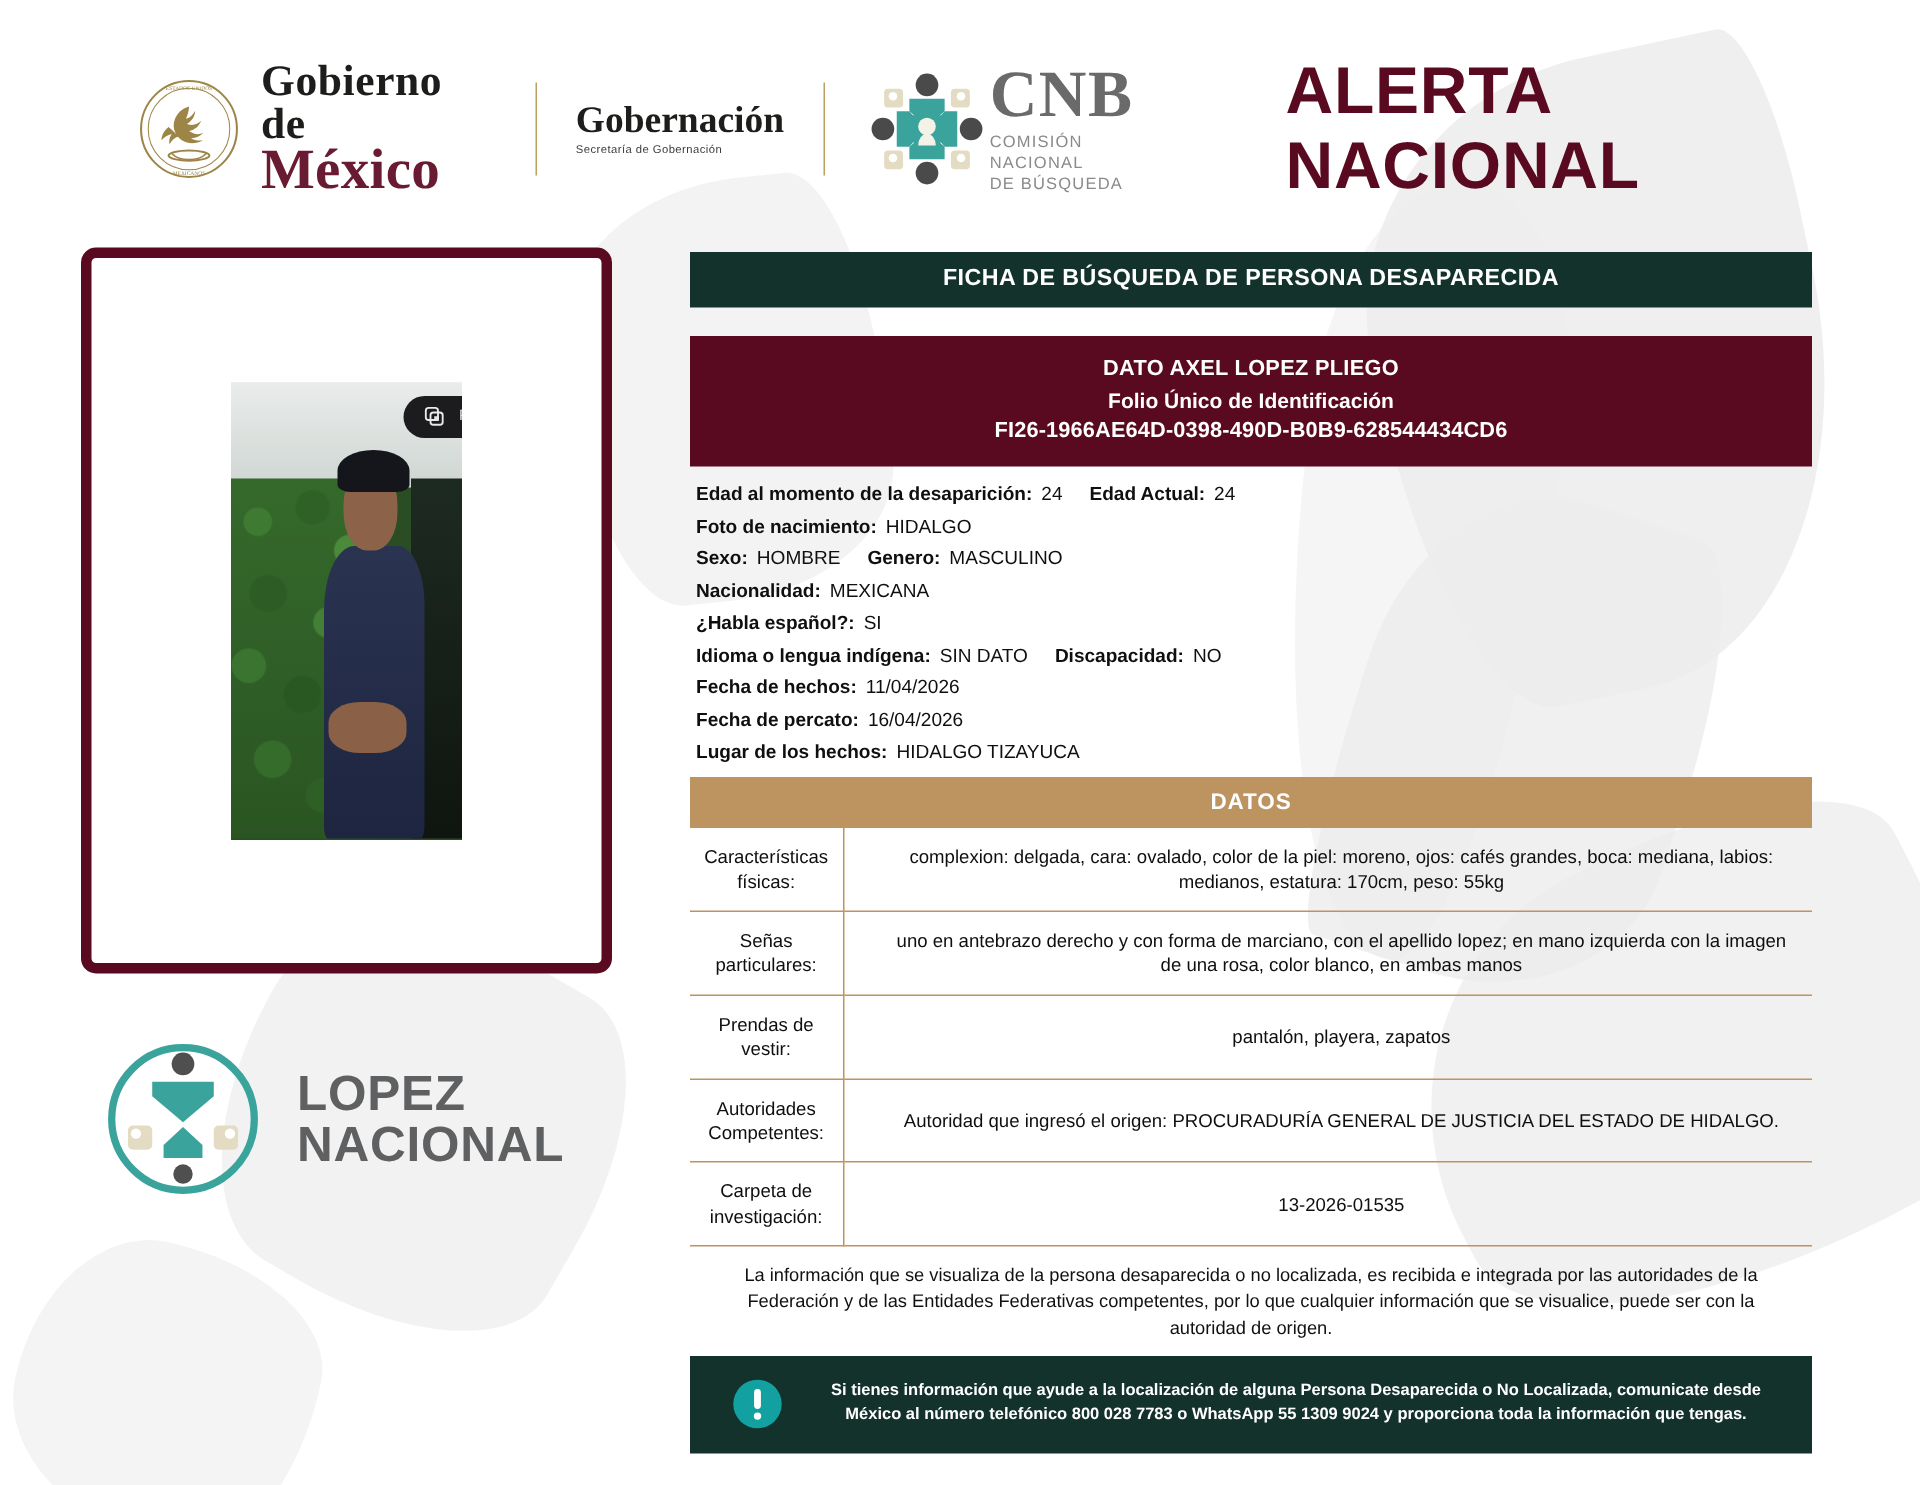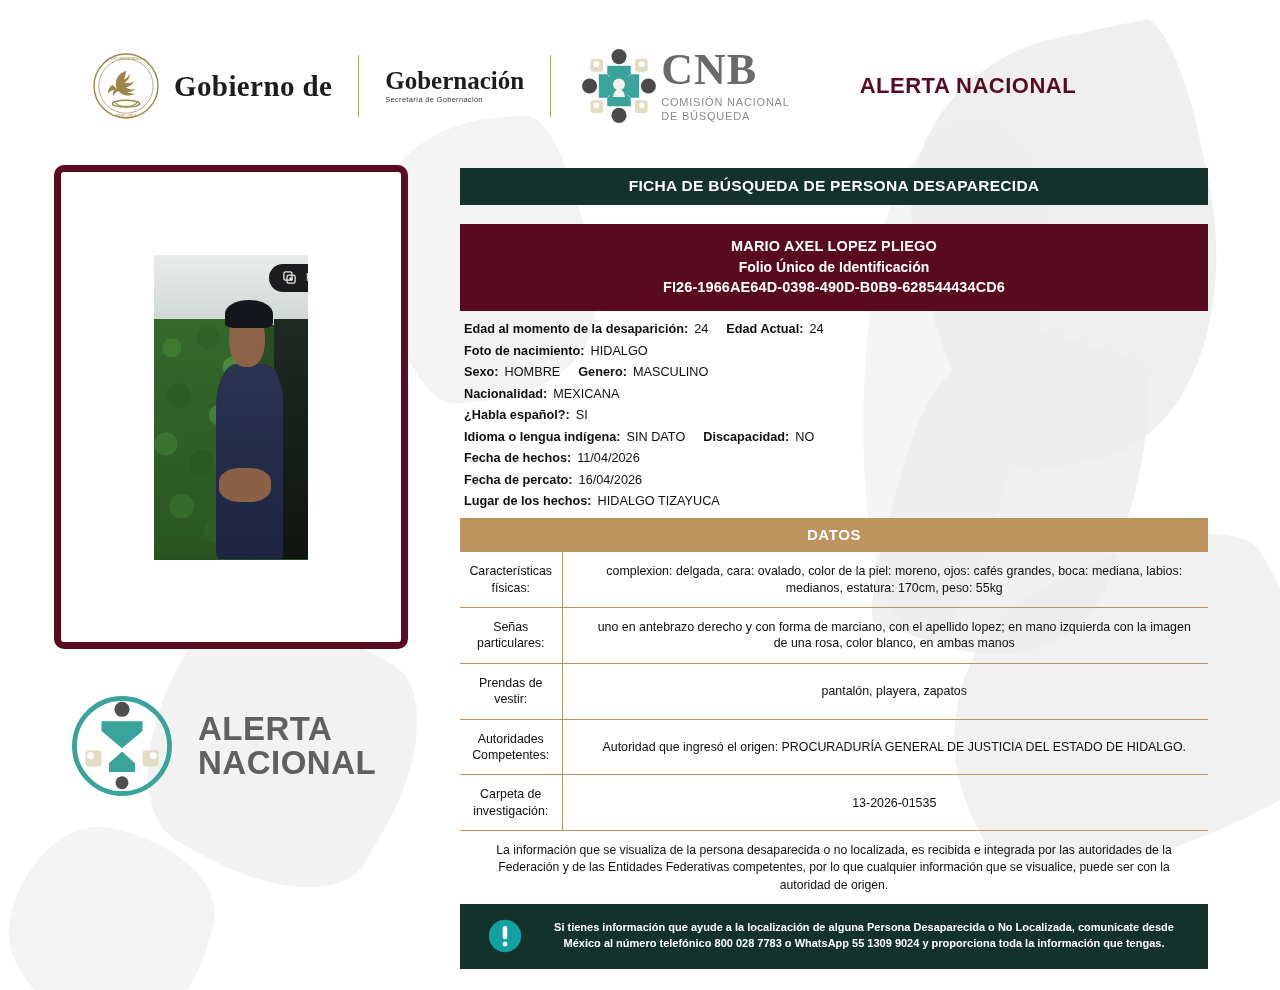--- a/index.html
+++ b/index.html
@@ -143,21 +143,21 @@
   .cnb-text .c2 {
     font-family: "Liberation Sans", sans-serif;
     font-size: 11px;
     color: #8a8a8a;
     letter-spacing: .8px;
     margin-top: 4px;
     line-height: 1.25;
   }
   .alerta-title {
     font-family: "Liberation Sans", sans-serif;
-    font-size: 22px;
+    font-size: 44px;
     font-weight: bold;
     color: #5a0a20;
     letter-spacing: .5px;
     margin-left: 70px;
   }
 
   
   .photo-frame {
     position: absolute;
     left: 54px; top: 165px;
@@ -380,20 +380,21 @@
           <ellipse cx="50" cy="76" rx="20" ry="5" fill="none" stroke="#9d8547" stroke-width="2"></ellipse>
           <path d="M33 74c4 4 10 6 17 6s13-2 17-6" fill="none" stroke="#9d8547" stroke-width="1.6"></path>
         </g>
         <g fill="#9d8547" font-size="5.4" font-family="Liberation Serif, serif">
           <text x="50" y="12" text-anchor="middle">ESTADOS UNIDOS</text>
           <text x="50" y="95" text-anchor="middle">MEXICANOS</text>
         </g>
       </svg>
       <div class="gob-text">
         <div class="l1">Gobierno de</div>
+        <div class="l2">México</div>
       </div>
     </div>
 
     <div class="vrule"></div>
 
     <div class="seg-block">
       <div class="s1">Gobernación</div>
       <div class="s2">Secretaría de Gobernación</div>
     </div>
 
@@ -467,31 +468,31 @@
       <circle cx="50" cy="16" r="7" fill="#4f4f4f"></circle>
       <path d="M31 27 h38 v9 l-19 16 l-19-16z" fill="#3aa39c"></path>
       <circle cx="50" cy="84" r="6" fill="#4f4f4f"></circle>
       <path d="M38 74 h24 v-8 l-12-11 l-12 11z" fill="#3aa39c"></path>
       <rect x="16" y="54" width="15" height="15" rx="3" fill="#e3dcc2"></rect>
       <rect x="69" y="54" width="15" height="15" rx="3" fill="#e3dcc2"></rect>
       <circle cx="21" cy="59" r="3.2" fill="#ffffff"></circle>
       <circle cx="79" cy="59" r="3.2" fill="#ffffff"></circle>
     </svg>
     <div class="badge-text">
-      <div>ALERTA</div>
+      <div>LOPEZ</div>
       <div>NACIONAL</div>
     </div>
   </div>
 
   <div class="right">
 
     <div class="band-green">FICHA DE BÚSQUEDA DE PERSONA DESAPARECIDA</div>
 
     <div class="band-maroon">
-      <div class="nm">MARIO AXEL LOPEZ PLIEGO</div>
+      <div class="nm">DATO AXEL LOPEZ PLIEGO</div>
       <div class="fl">Folio Único de Identificación</div>
       <div class="fv">FI26-1966AE64D-0398-490D-B0B9-628544434CD6</div>
     </div>
 
     <div class="fields">
       <div class="frow">
         <span class="flabel">Edad al momento de la desaparición:</span><span class="fval">24</span><span class="fgap"></span><span class="flabel">Edad Actual:</span><span class="fval">24</span>
       </div>
       <div class="frow">
         <span class="flabel">Foto de nacimiento:</span><span class="fval">HIDALGO</span>

